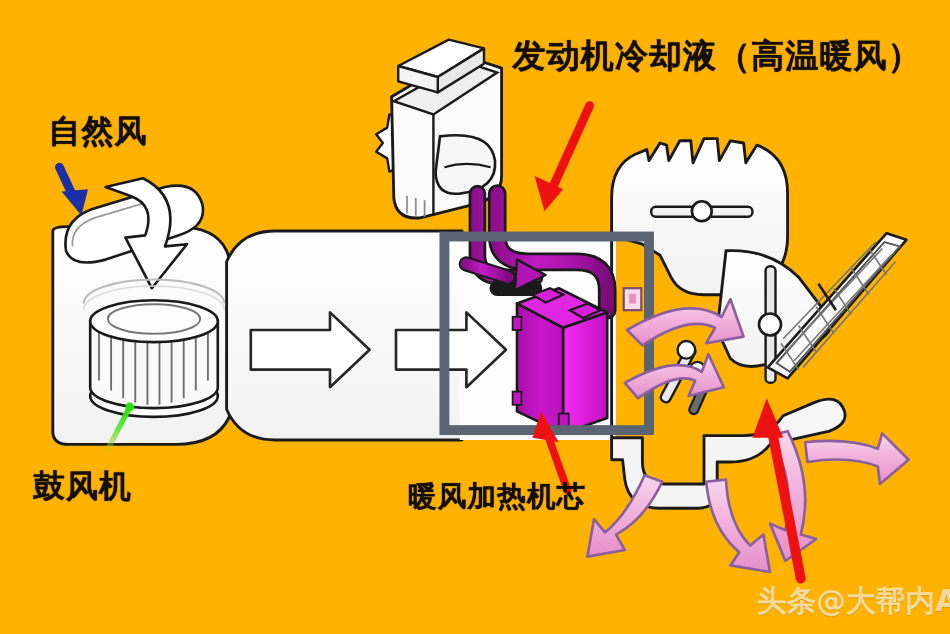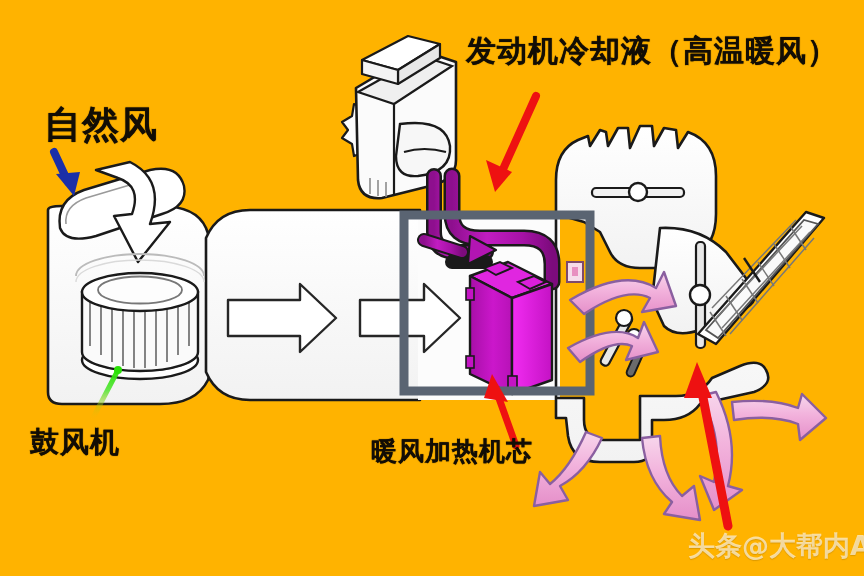--- a/index.html
+++ b/index.html
@@ -13,21 +13,21 @@
   .label{
     position:absolute;
     font-family:"DejaVu Sans","Liberation Sans",sans-serif;
     font-weight:bold;
     color:#120D05;
     white-space:nowrap;
     letter-spacing:1px;
     text-shadow:0 0 1px #120D05;
   }
   #label-engine-coolant{left:466px;top:31px;font-size:30px;}
-  #label-natural-wind{left:44px;top:100px;font-size:37px;}
+  #label-natural-wind{left:44px;top:100px;font-size:29px;}
   #label-blower{left:30px;top:423px;font-size:29px;}
   #label-heater-core{left:371px;top:434px;font-size:26px;}
   #label-air-outlet{left:613px;top:523px;font-size:28px;}
   #watermark{
     position:absolute;left:688px;top:528px;font-size:27px;font-weight:bold;
     color:rgba(255,255,255,0.62);white-space:nowrap;letter-spacing:0px;
     text-shadow:0 1px 1px rgba(120,80,0,0.25);
   }
 </style>
 </head>

